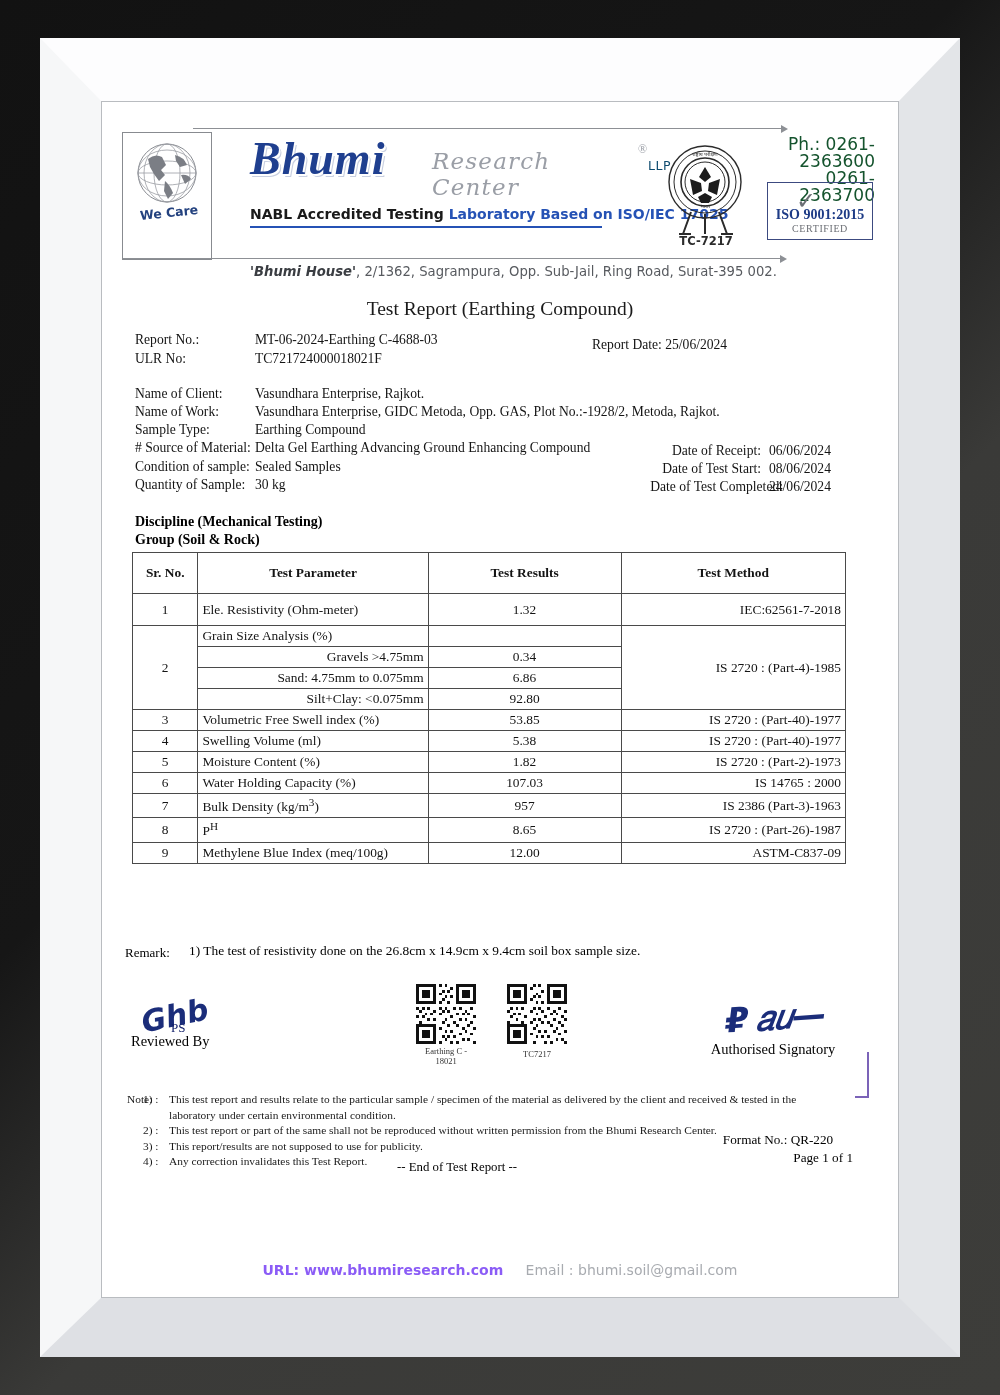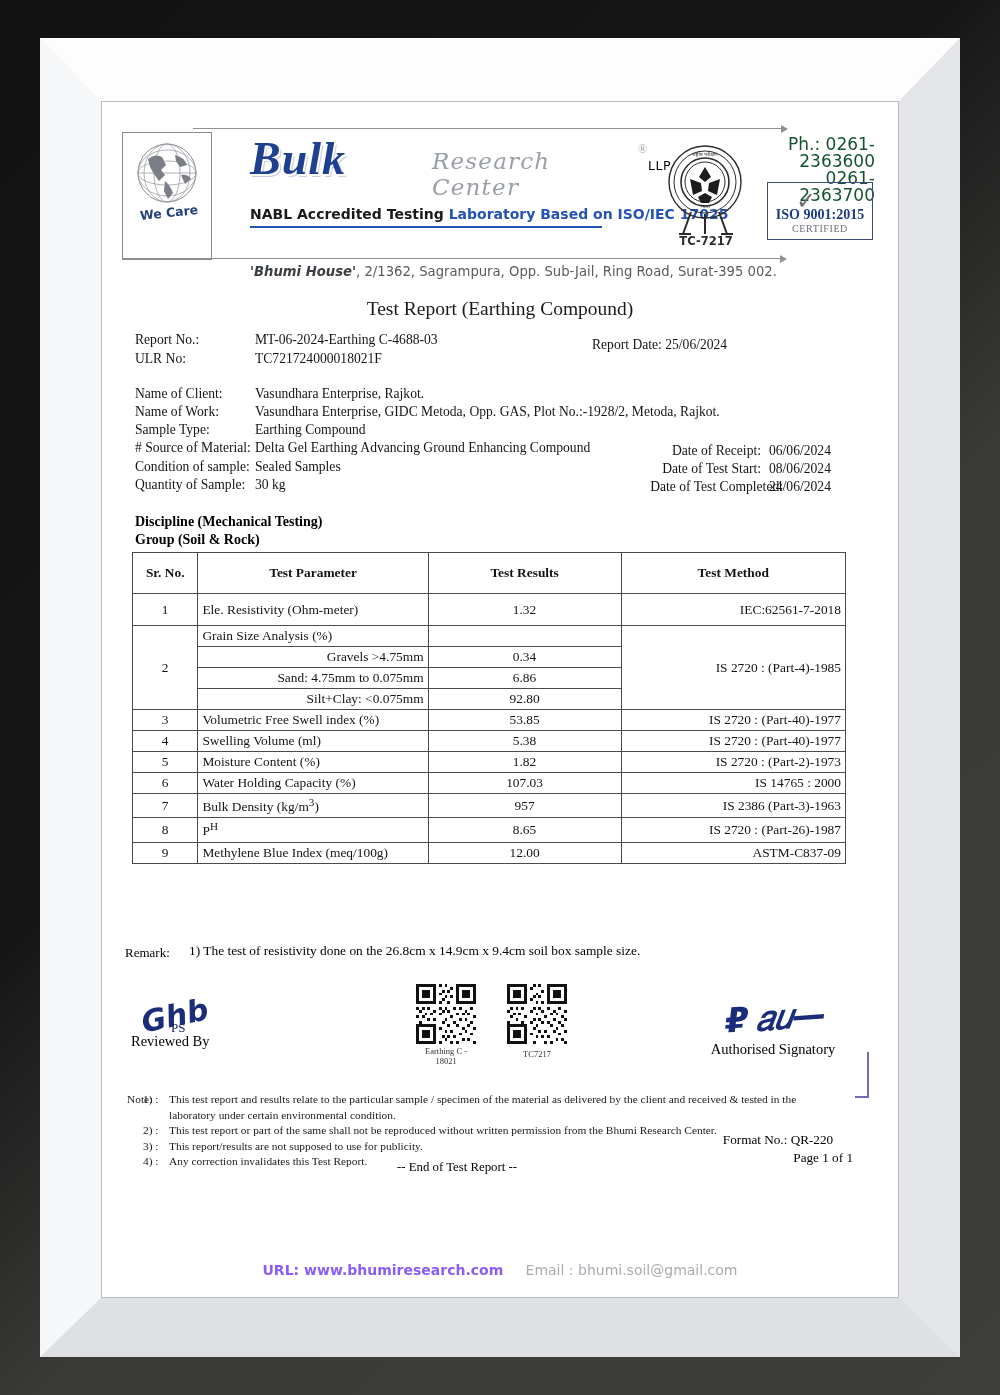--- a/index.html
+++ b/index.html
@@ -50,21 +50,21 @@
     transform:rotate(-6deg);}
 
   #brandblock{position:absolute;left:135px;top:12px;width:390px;}
   #bhumi{font-family:"Liberation Serif",serif;font-style:italic;font-weight:bold;
     font-size:46px;line-height:46px;color:#1f3f8f;letter-spacing:1px;
     text-shadow:1.5px 1.5px 0 #ffffff,2.5px 2.5px 0 #c8cfe0;}
   #rc{position:absolute;left:182px;top:12px;font-family:"DejaVu Serif",serif;font-style:italic;
     font-size:23px;color:#9a9ea6;letter-spacing:1.2px;}
   #reg{position:absolute;left:388px;top:6px;font-size:12px;color:#9a9ea6;}
   #llp{position:absolute;left:398px;top:22px;font-family:"DejaVu Sans",sans-serif;
-    font-size:12.5px;color:#000000;letter-spacing:.5px;}
+    font-size:12.5px;color:#0c4a6e;letter-spacing:.5px;}
   #ceits{position:absolute;left:0;top:50px;font-family:"DejaVu Sans",sans-serif;font-size:12.3px;
     color:#b2b5bb;letter-spacing:1.1px;white-space:nowrap;}
   #nabl{position:absolute;left:0;top:70px;font-family:"DejaVu Sans",sans-serif;font-weight:bold;
     font-size:14px;white-space:nowrap;}
   #nabl .k{color:#1a1a1a;}
   #nabl .b{color:#2552b5;}
   #nabl-ul{position:absolute;left:0;top:90px;width:352px;height:2px;background:#2552b5;}
 
   #addr{position:absolute;left:135px;top:140px;font-family:"DejaVu Sans",sans-serif;
     font-size:13.2px;color:#575a5f;white-space:nowrap;}
@@ -167,21 +167,21 @@
         <path d="M13 18 Q20 12 27 16 L31 24 L26 29 L30 34 L24 40 L19 33 L15 26 Z" fill="#7b7e85"></path>
         <path d="M30 40 Q35 44 38 52 L33 58 L29 50 Z" fill="#7b7e85"></path>
         <path d="M40 14 Q49 16 52 24 L45 26 L41 20 Z" fill="#7b7e85"></path>
         <path d="M46 34 Q53 33 56 38 L50 43 Z" fill="#7b7e85"></path>
       </svg>
       <div id="wecare">We Care</div>
     </div>
 
     <div id="brandblock">
       <div style="position:relative;height:50px;">
-        <span id="bhumi">Bulk</span>
+        <span id="bhumi">Bhumi</span>
         <span id="rc">Research Center</span>
         <span id="reg">®</span>
         <span id="llp">LLP</span>
       </div>
       <div id="nabl">
         <span class="k">NABL Accredited Testing </span><span class="b">Laboratory Based on ISO/IEC 17025</span>
       </div>
       <div id="nabl-ul"></div>
     </div>
 

